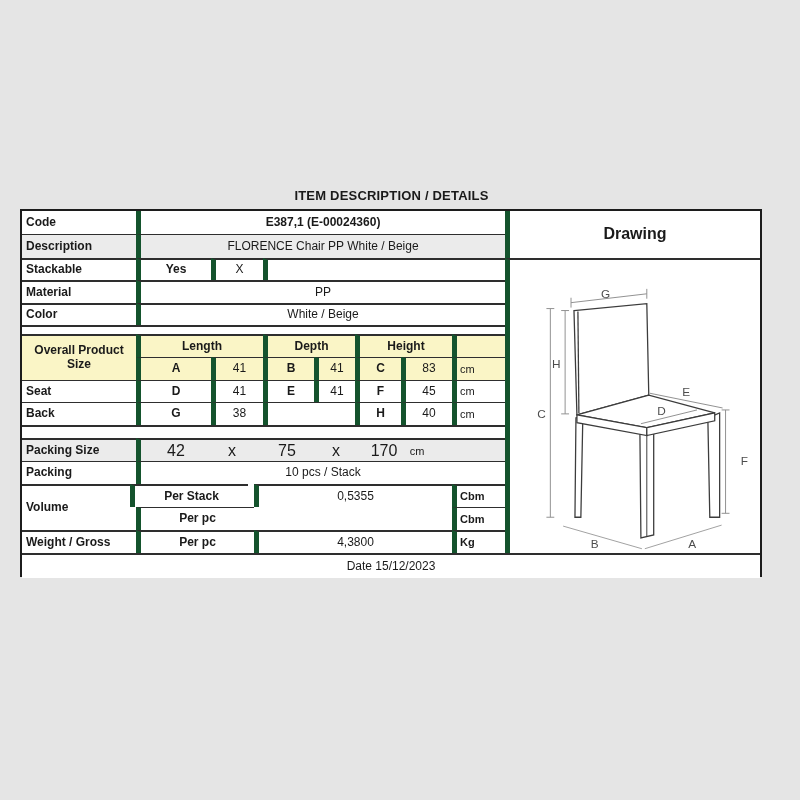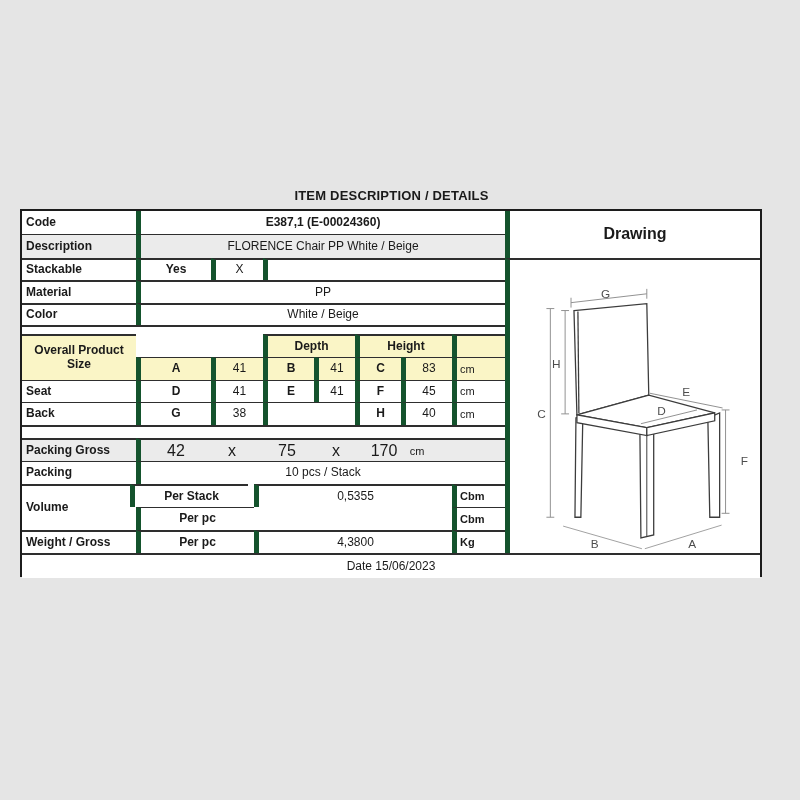--- a/index.html
+++ b/index.html
@@ -99,20 +99,21 @@
 
     <div class="cell lbl c0 thk" style="left:0;top:69px;width:114px;height:23px">Material</div>
     <div class="cell thk" style="left:114px;top:69px;width:369px;height:23px">PP</div>
 
     <div class="cell lbl c0 thk" style="left:0;top:92px;width:114px;height:22px">Color</div>
     <div class="cell thk" style="left:114px;top:92px;width:369px;height:22px">White / Beige</div>
 
     <div class="cell c0 thk" style="left:0;top:114px;width:483px;height:9px"></div>
 
     <div class="cell yel c0 thk ctr2" style="left:0;top:123px;width:114px;height:46px">Overall Product Size</div>
+    <div class="cell yel b thk" style="left:114px;top:123px;width:127px;height:23px">Length</div>
     <div class="cell yel b thk" style="left:241px;top:123px;width:92px;height:23px">Depth</div>
     <div class="cell yel b thk" style="left:333px;top:123px;width:97px;height:23px">Height</div>
     <div class="cell yel thk" style="left:430px;top:123px;width:53px;height:23px"></div>
 
     <div class="cell yel b" style="left:114px;top:146px;width:75px;height:23px">A</div>
     <div class="cell yel" style="left:189px;top:146px;width:52px;height:23px">41</div>
     <div class="cell yel b" style="left:241px;top:146px;width:51px;height:23px">B</div>
     <div class="cell yel" style="left:292px;top:146px;width:41px;height:23px">41</div>
     <div class="cell yel b" style="left:333px;top:146px;width:46px;height:23px">C</div>
     <div class="cell yel" style="left:379px;top:146px;width:51px;height:23px">83</div>
@@ -130,21 +131,21 @@
     <div class="cell lbl c0" style="left:0;top:191px;width:114px;height:23px">Back</div>
     <div class="cell b" style="left:114px;top:191px;width:75px;height:23px">G</div>
     <div class="cell" style="left:189px;top:191px;width:52px;height:23px">38</div>
     <div class="cell" style="left:241px;top:191px;width:92px;height:23px"></div>
     <div class="cell b" style="left:333px;top:191px;width:46px;height:23px">H</div>
     <div class="cell" style="left:379px;top:191px;width:51px;height:23px">40</div>
     <div class="cell unit" style="left:430px;top:191px;width:53px;height:23px">cm</div>
 
     <div class="cell c0 thk" style="left:0;top:214px;width:483px;height:13px"></div>
 
-    <div class="cell lbl c0 grey thk" style="left:0;top:227px;width:114px;height:23px">Packing Gross</div>
+    <div class="cell lbl c0 grey thk" style="left:0;top:227px;width:114px;height:23px">Packing Size</div>
     <div class="cell grey thk tokens" style="left:114px;top:227px;width:369px;height:23px">
       <span class="tok" style="left:35px">42</span>
       <span class="tok" style="left:91px">x</span>
       <span class="tok" style="left:146px">75</span>
       <span class="tok" style="left:195px">x</span>
       <span class="tok" style="left:243px">170</span>
       <span class="tok" style="left:276px;font-size:11px">cm</span>
     </div>
 
     <div class="cell lbl c0" style="left:0;top:250px;width:114px;height:23px">Packing</div>
@@ -155,16 +156,16 @@
     <div class="cell thk" style="left:232px;top:273px;width:198px;height:23px">0,5355</div>
     <div class="cell unit b thk" style="left:430px;top:273px;width:53px;height:23px">Cbm</div>
     <div class="cell b" style="left:114px;top:296px;width:118px;height:23px">Per pc</div>
     <div class="cell unit b" style="left:430px;top:296px;width:53px;height:23px">Cbm</div>
 
     <div class="cell lbl c0 thk" style="left:0;top:319px;width:114px;height:23px">Weight / Gross</div>
     <div class="cell b thk" style="left:114px;top:319px;width:118px;height:23px">Per pc</div>
     <div class="cell thk" style="left:232px;top:319px;width:198px;height:23px">4,3800</div>
     <div class="cell unit b thk" style="left:430px;top:319px;width:53px;height:23px">Kg</div>
 
-    <div class="cell c0 thk" style="left:0;top:342px;width:738px;height:25px">Date 15/06/2023</div>
+    <div class="cell c0 thk" style="left:0;top:342px;width:738px;height:25px">Date 15/12/2023</div>
 
   </div>
 </div>
 
 </body></html>

